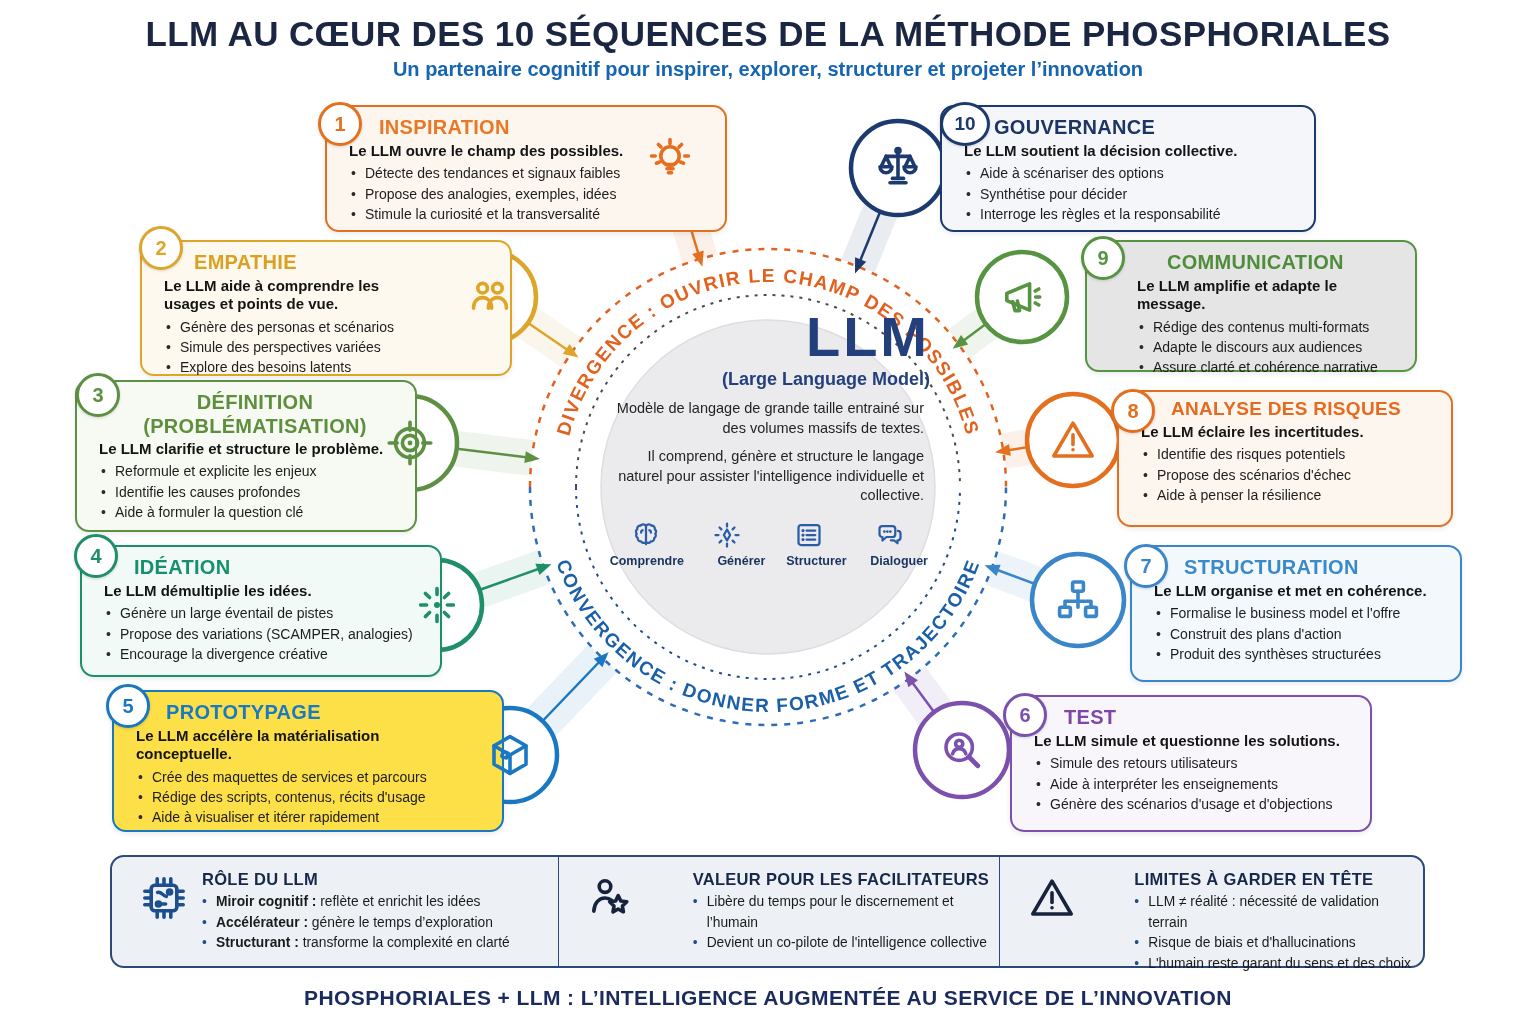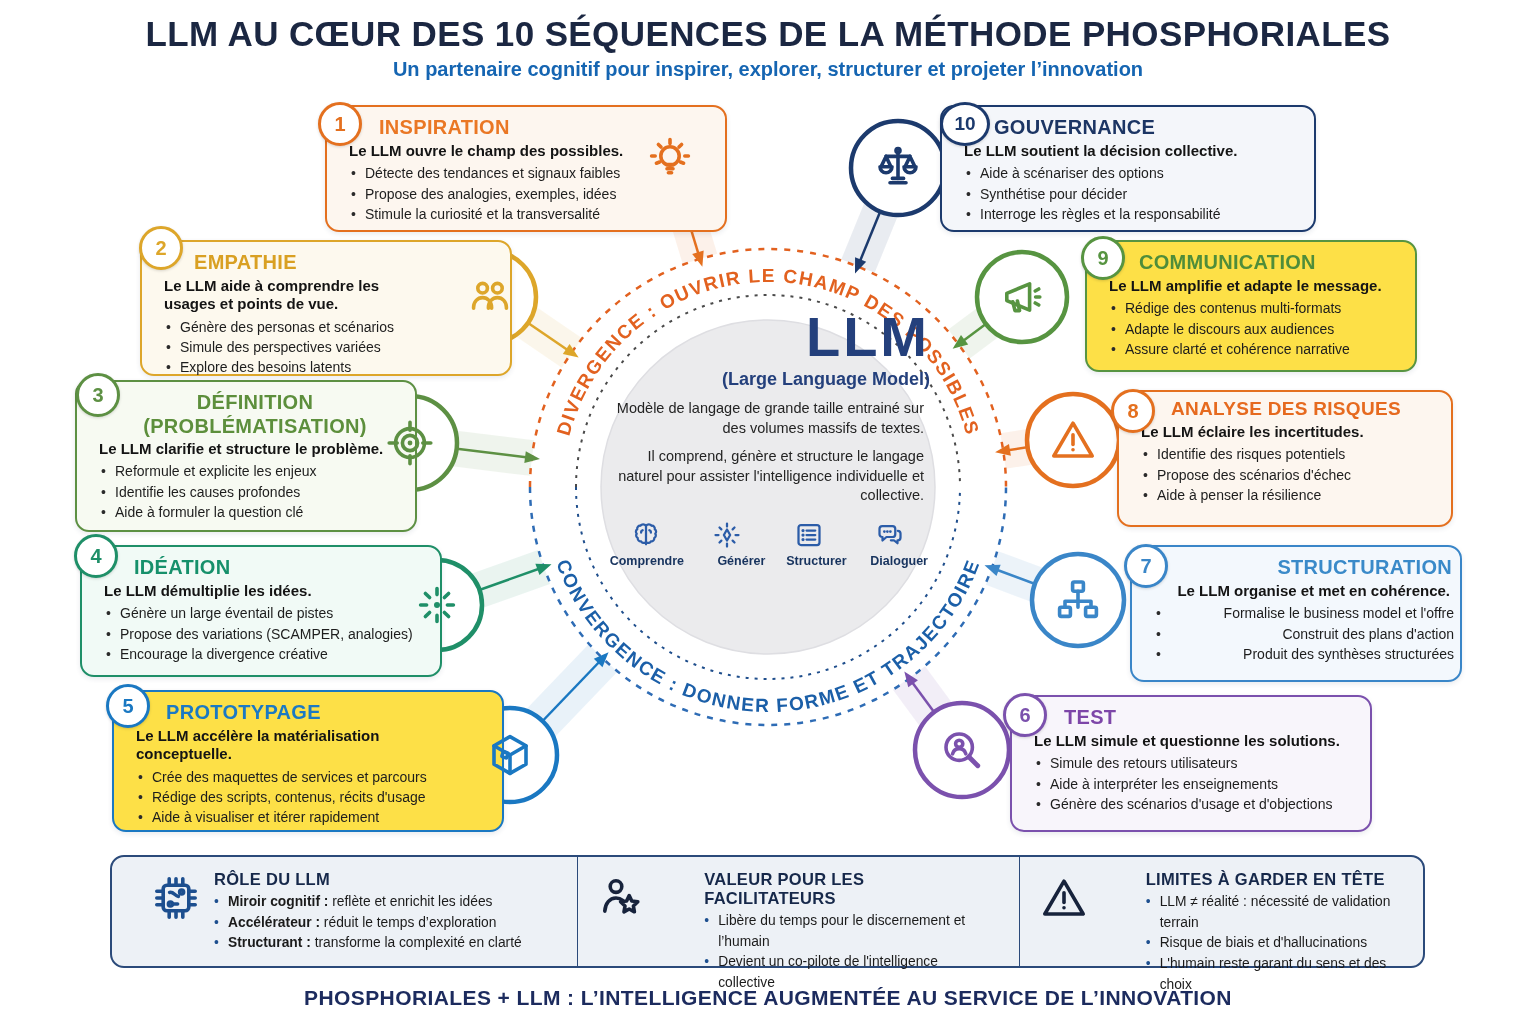--- a/index.html
+++ b/index.html
@@ -29,40 +29,40 @@
   .icon-stroke{fill:none;stroke:currentColor;stroke-width:1.8;stroke-linecap:round;stroke-linejoin:round;}
   
   .c1{border-color:#e4701f;background:#fdf6ef;}  .c1 .title{color:#ea7724;}
   .c2{border-color:#dda62a;background:#fdf9ee;}  .c2 .title{color:#d9a022;}
   .c3{border-color:#5d9043;background:#f7faf2;}  .c3 .title,.c3 .title2{color:#5d8f3c;text-align:center;margin-left:26px;}
   .c4{border-color:#1f8f68;background:#f1faf6;}  .c4 .title{color:#16906b;}
   .c5{border-color:#1a78c2;background:#fde047;}  .c5 .title{color:#1b79c4;}
   .c6{border-color:#7b51ad;background:#f8f5fb;}  .c6 .title{color:#7d46a8;}
   .c7{border-color:#3a86c8;background:#f3f8fd;}  .c7 .title{color:#3a8ac9;}
   .c8{border-color:#e4701f;background:#fdf6ef;}  .c8 .title{color:#e66a1f;font-size:19px;margin-top:6px;}
-  .c9{border-color:#579441;background:#fde047;}  .c9 .title{color:#4f8d3a;}
+  .c9{border-color:#579441;background:#e5e5e5;padding-left:28px;}  .c9 .title{color:#4f8d3a;}
   .c10{border-color:#1c3a6d;background:#f4f6fa;} .c10 .title{color:#1c3564;}
   .c1 .lead,.c1 ul{margin-right:100px;}
   .c2 .lead,.c2 ul{margin-right:88px;}
   .c3 .lead{margin-right:10px;} .c3 ul{margin-right:26px;}
   .c5 .lead,.c5 ul{margin-right:34px;}
   
   .center-box{position:absolute;z-index:3;left:606px;top:309px;width:324px;text-align:right;}
   .llm-big{font-size:56px;font-weight:bold;color:#24407c;letter-spacing:3px;line-height:1;}
   .llm-full{font-size:18px;font-weight:bold;color:#24407c;margin-top:4px;}
   .llm-p{font-size:14.5px;color:#242424;line-height:1.35;margin:9px 6px 0 6px;font-weight:500;}
   .caps{display:flex;justify-content:space-between;margin:14px 2px 0 2px;}
   .cap{width:76px;color:#2b5ca8;}
   .cap svg{width:30px;height:30px;display:block;margin:0 auto;}
   .cap .cap-label{font-size:12.5px;font-weight:bold;color:#17335e;margin-top:4px;}
   
   .bottom-bar{position:absolute;z-index:2;left:110px;top:855px;width:1315px;height:113px;
     background:#edf1f6;border:2px solid #2b4a7a;border-radius:14px;box-sizing:border-box;
     display:flex;}
-  .bpanel{display:flex;padding:11px 8px 0 20px;box-sizing:border-box;margin-left:20px;}
+  .bpanel{display:flex;padding:11px 8px 0 28px;box-sizing:border-box;}
   .bpanel + .bpanel{border-left:1.5px solid #2b4a7a;gap:44px;}
   .bp0{width:447px;} .bp1{width:443px;} .bp2{width:425px;}
   .bpanel .bicon{width:62px;padding-top:6px;color:#1d4f8f;flex:none;}
   .bp1 .bicon,.bp2 .bicon{color:#17233c;}
   .bpanel .bicon svg{width:48px;height:48px;}
   .bpanel .btitle{font-size:16.5px;font-weight:bold;color:#16284a;letter-spacing:.3px;margin:2px 0 3px 0;}
   .bpanel ul{list-style:none;margin:0;padding:0;font-size:13.8px;color:#1b1b1b;line-height:1.5;}
   .bpanel ul li{position:relative;padding-left:14px;}
   .bpanel ul li::before{content:"•";position:absolute;left:0;top:0;color:#1d4f8f;}
   
@@ -260,21 +260,21 @@
   </div>
   <div class="card c8" style="left:1117px;top:390px;width:336px;height:137px;">
     <div class="title">ANALYSE DES RISQUES</div>
     <div class="lead">Le LLM éclaire les incertitudes.</div>
     <ul>
       <li>Identifie des risques potentiels</li>
       <li>Propose des scénarios d'échec</li>
       <li>Aide à penser la résilience</li>
     </ul>
   </div>
-  <div class="card c7" style="left:1130px;top:545px;width:332px;height:137px;text-align:right;">
+  <div class="card c7" style="left:1130px;top:545px;width:332px;height:137px;">
     <div class="title">STRUCTURATION</div>
     <div class="lead">Le LLM organise et met en cohérence.</div>
     <ul>
       <li>Formalise le business model et l'offre</li>
       <li>Construit des plans d'action</li>
       <li>Produit des synthèses structurées</li>
     </ul>
   </div>
   <div class="card c6" style="left:1010px;top:695px;width:362px;height:137px;">
     <div class="title">TEST</div>
@@ -380,21 +380,21 @@
           <path d="M8.6 2.4v3.2M12 2.4v3.2M15.4 2.4v3.2M8.6 18.4v3.2M12 18.4v3.2M15.4 18.4v3.2M2.4 8.6h3.2M2.4 12h3.2M2.4 15.4h3.2M18.4 8.6h3.2M18.4 12h3.2M18.4 15.4h3.2"></path>
           <circle cx="14.8" cy="9" r="1"></circle>
             <circle cx="9.2" cy="15" r="1"></circle>
           <path d="M8.8 9.2c2-.5 2.6 1.8 4.4 2M10.6 15h2.2"></path>
         </svg>
       </div>
       <div>
         <div class="btitle">RÔLE DU LLM</div>
         <ul>
           <li><b>Miroir cognitif :</b><span> reflète et enrichit les idées</span></li>
-          <li><b>Accélérateur :</b><span> réduit le temps d’exploration</span></li>
+          <li><b>Accélérateur :</b><span> génère le temps d’exploration</span></li>
           <li><b>Structurant :</b><span> transforme la complexité en clarté</span></li>
         </ul>
       </div>
     </div>
     <div class="bpanel bp1">
       <div class="bicon">
         <svg viewBox="0 0 24 24" class="icon-stroke" stroke-width="1.6">
           <circle cx="9" cy="6.3" r="2.9"></circle>
           <path d="M3.4 18.6c.2-4 2.5-6.6 5.6-6.6 1.3 0 2.4.4 3.3 1.2"></path>
           <path d="M15.6 10.8l1.3 2.7 3 .4-2.2 2.1.5 2.9-2.6-1.4-2.6 1.4.5-2.9-2.2-2.1 3-.4z"></path>

